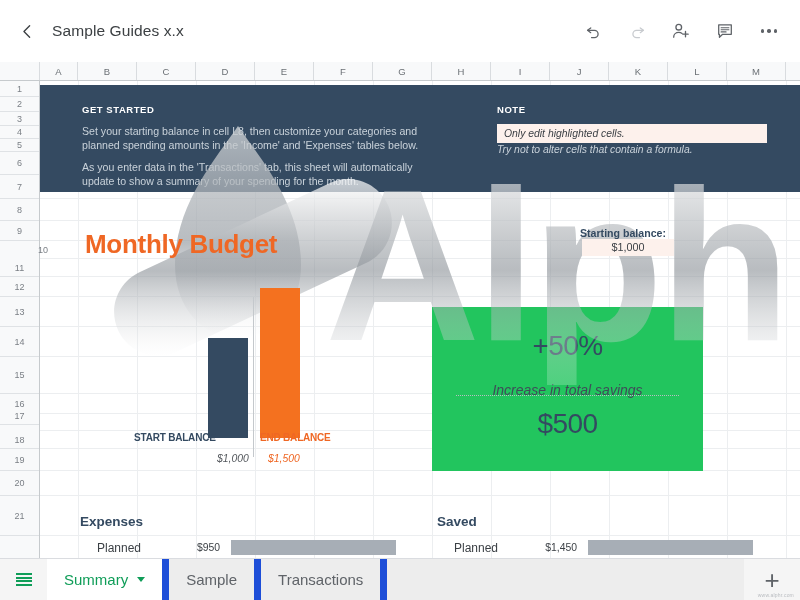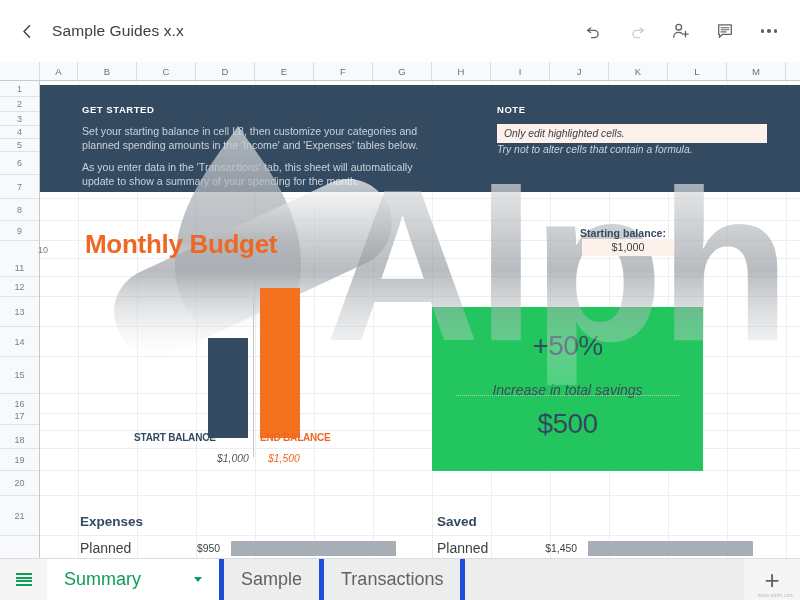--- a/index.html
+++ b/index.html
@@ -144,40 +144,39 @@
   }
   .sv-rule{
     position:absolute;left:24px;right:24px;height:0;
     border-top:1px dotted #b8bdc2;
   }
 
   
   .tbl{position:absolute;z-index:5;}
   .tbl-title{font-size:13.5px;font-weight:bold;color:#344a61;}
   .tbl-row{display:flex;align-items:center;margin-top:11px;}
-  .tbl-key{font-size:14px;color:#3a3f44;width:78px;}
+  .tbl-key{font-size:12px;color:#3a3f44;width:78px;text-align:center;}
   .tbl-amt{font-size:10.4px;color:#3a3f44;width:62px;text-align:right;}
   .tbl-bar{height:15px;background:#a7aeb6;margin-left:11px;}
 
   
   .tabbar{
     position:absolute;left:0;top:558px;width:800px;height:42px;
     background:#f5f5f5;border-top:1px solid #dadce0;display:flex;align-items:stretch;
     box-sizing:border-box;z-index:10;
   }
   .hamburger{
     width:47px;display:flex;align-items:center;justify-content:center;cursor:pointer;
     background:#f5f5f5;flex:0 0 47px;
   }
   .hamburger i{display:block;width:16px;height:2px;background:#0f9d58;margin:1.6px 0;}
   .tab{
     display:flex;align-items:center;padding:0 17px;cursor:pointer;
-    font-size:18px;color:#5f6368;white-space:nowrap;background:#ededed;
-    border-right:5px solid #1d4ed8;
-    gap:44px;
+    font-size:15px;color:#5f6368;white-space:nowrap;background:#ededed;
+    border-right:7px solid #1d4ed8;
   }
   .tab.active{background:#ffffff;color:#0f9d58;}
   .tab .caret{
     margin-left:9px;width:0;height:0;
     border-left:4.5px solid transparent;border-right:4.5px solid transparent;
     border-top:5px solid #0f9d58;
   }
   .tabfill{flex:1 1 auto;background:#ededed;}
   .addtab{
     width:56px;display:flex;align-items:center;justify-content:center;

